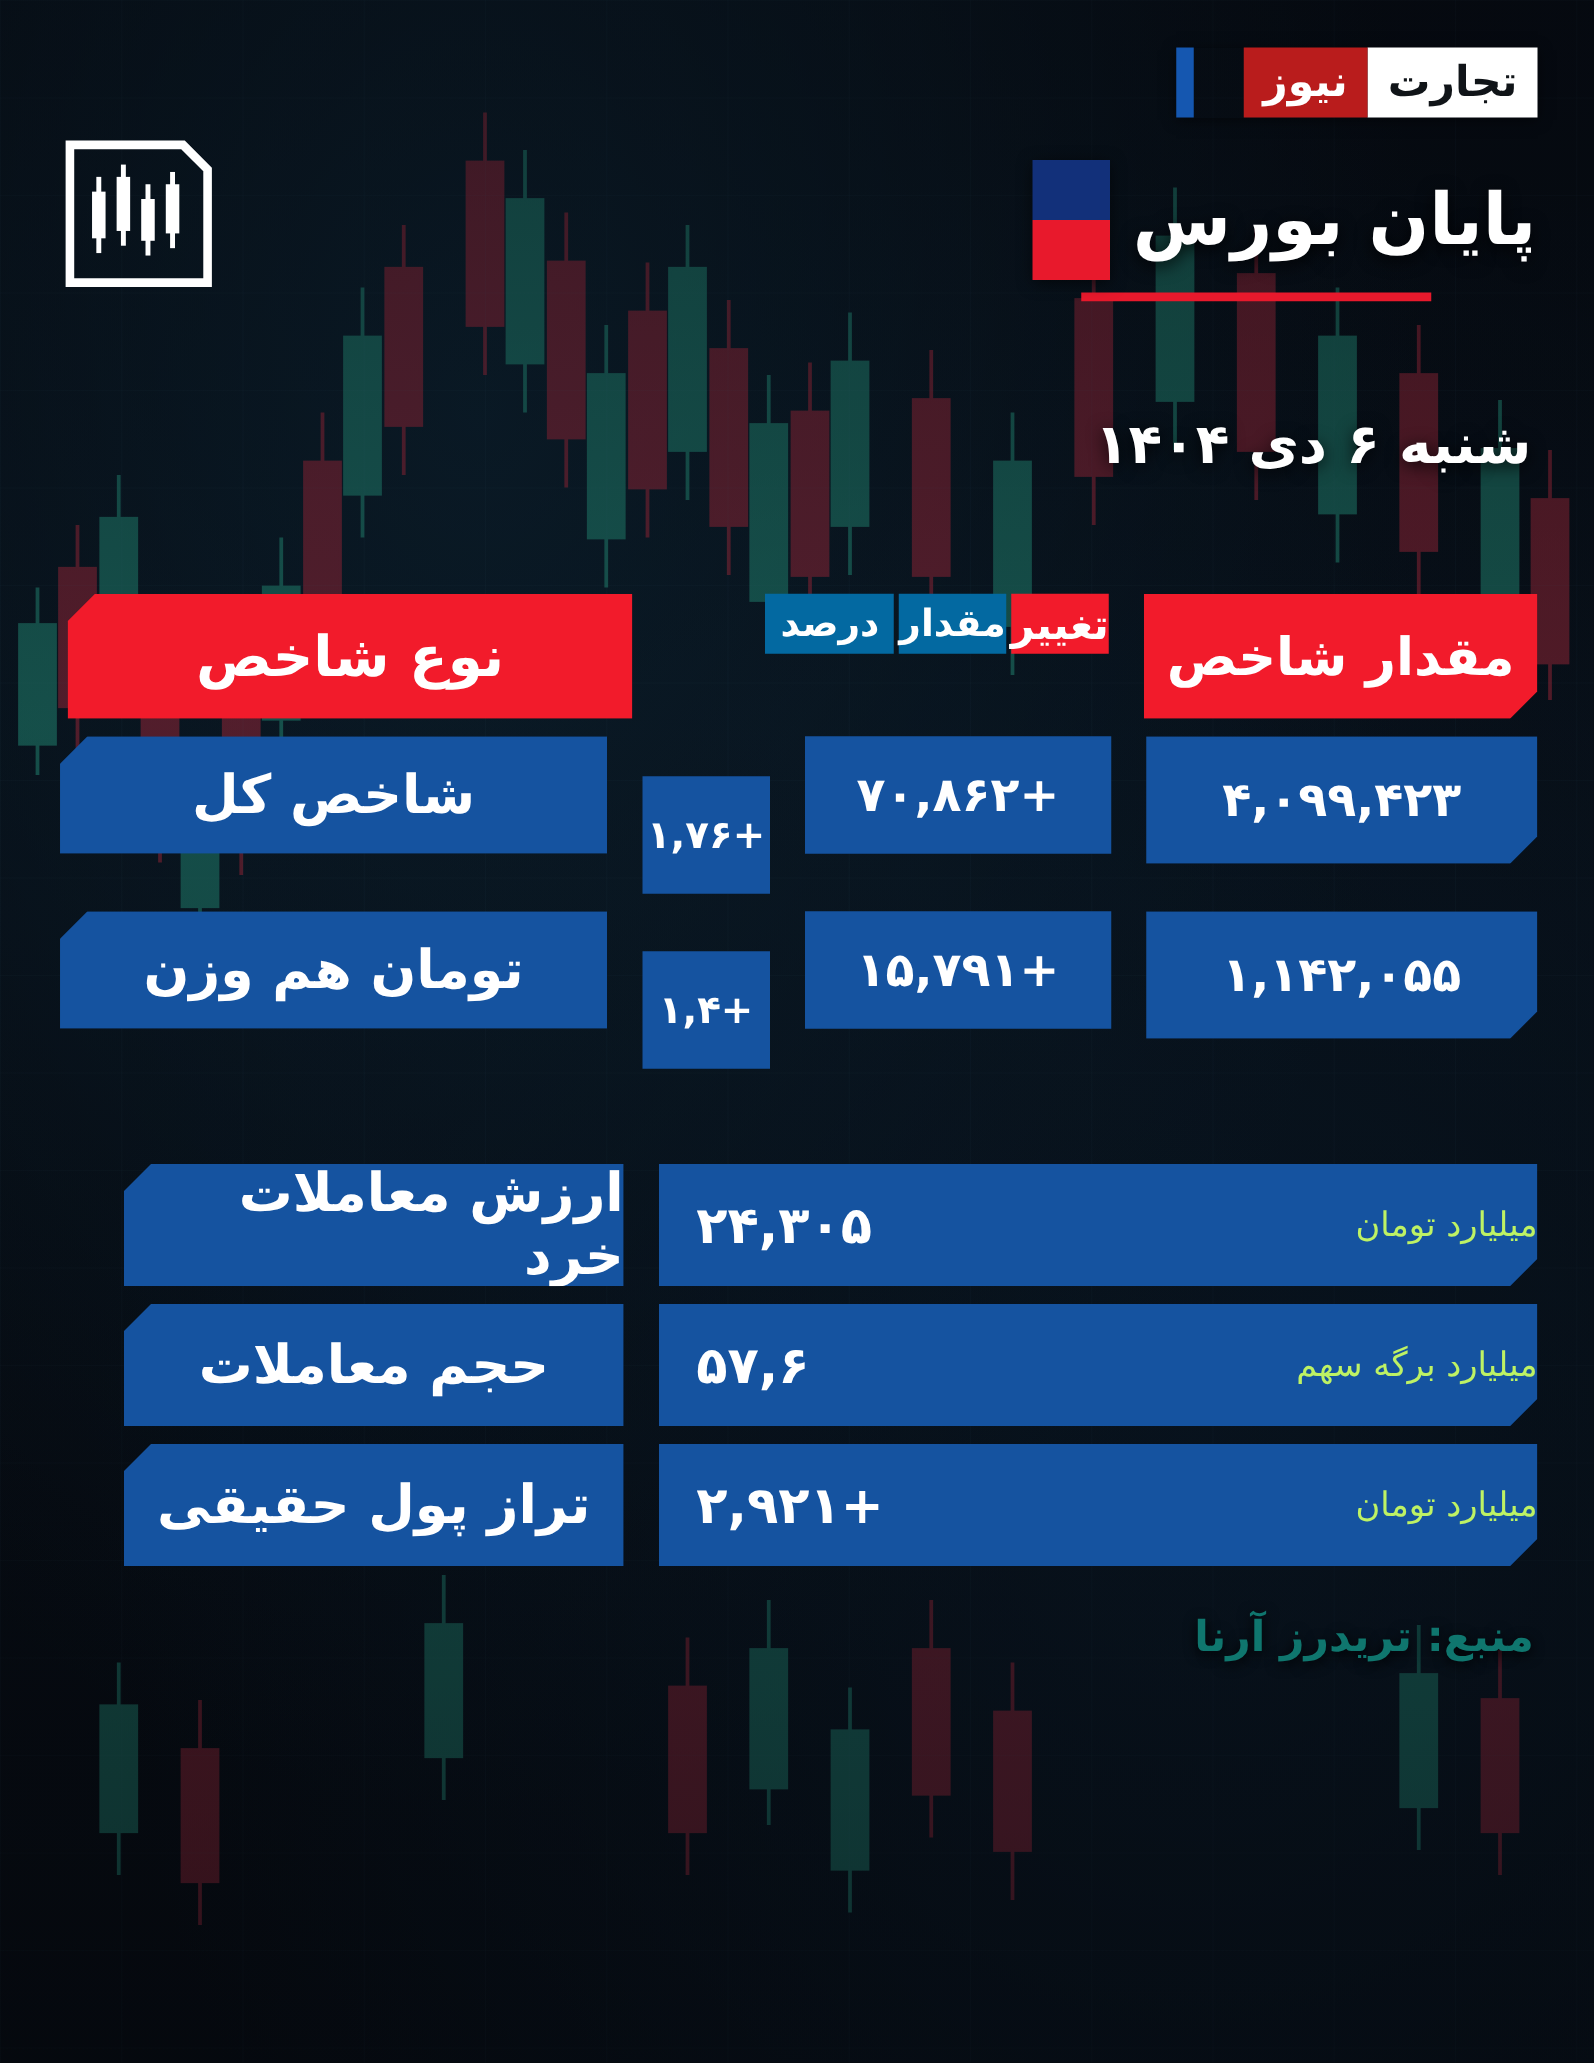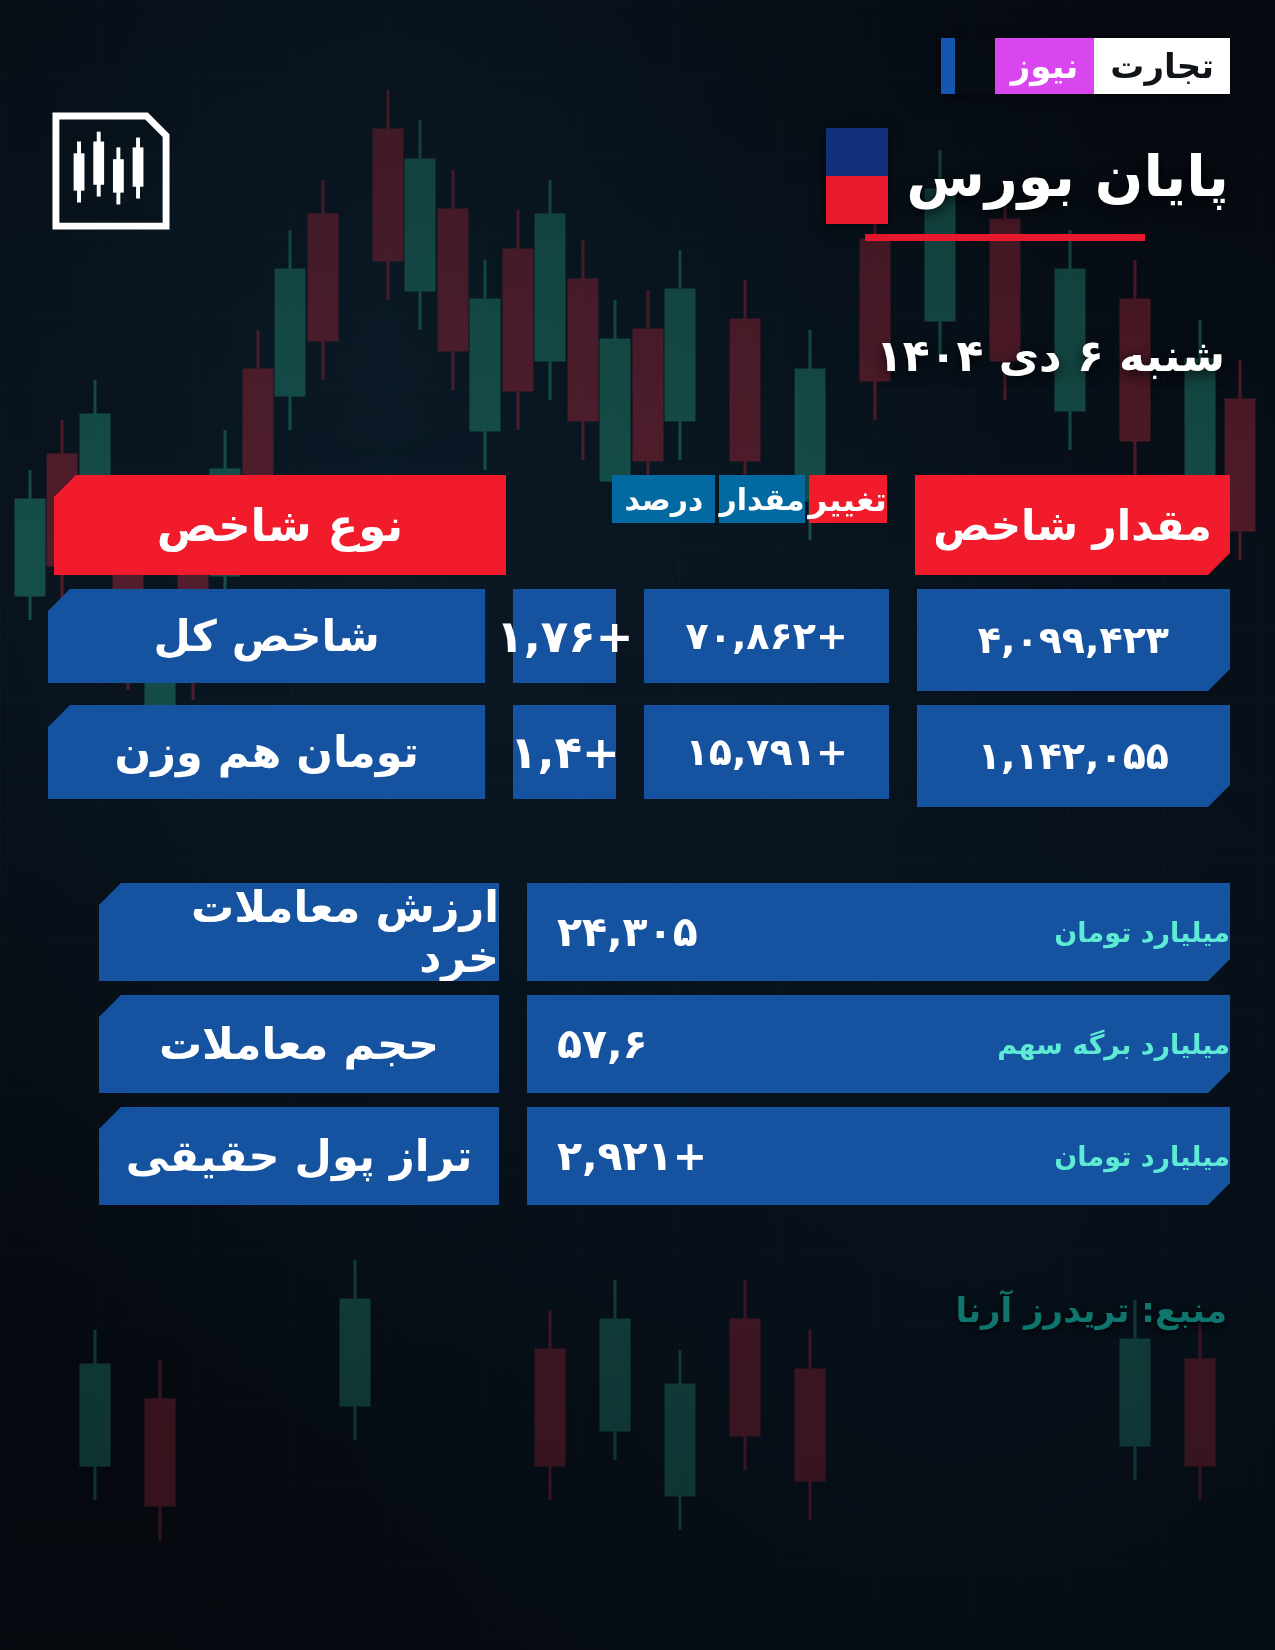--- a/index.html
+++ b/index.html
@@ -63,21 +63,21 @@
     display: flex;
     align-items: center;
     justify-content: center;
     padding: 0 16px;
     font-size: 34px;
     font-weight: bold;
     color: #ffffff;
     letter-spacing: -1px;
   }
   .brand-tejarat { background: #ffffff; color: #101418; }
-  .brand-news-red { background: #d946ef; margin-left: 40px; }
+  .brand-news-red { background: #b91c1c; margin-left: 40px; }
   .brand-news-blue { background: #1557b0; }
 
   .mark-logo {
     position: absolute;
     top: 112px;
     left: 52px;
     width: 118px;
     height: 118px;
   }
 
@@ -210,21 +210,22 @@
   
   .c-type {
     width: 440px;
     height: 94px;
     font-size: 43px;
     justify-content: center;
   }
   .c-percent {
     width: 103px;
     height: 94px;
-    font-size: 45px;
+    font-size: 31px;
+    margin-top: 32px;
   }
   .c-amount {
     width: 246px;
     height: 94px;
     font-size: 38px;
   }
   .c-value {
     width: 315px;
     height: 102px;
     font-size: 38px;
@@ -252,22 +253,22 @@
   }
   .w-num {
     font-size: 41px;
     font-weight: bold;
     color: #ffffff;
     margin-right: auto;
     margin-left: 0;
   }
   .w-unit {
     font-size: 27px;
-    font-weight: bold;
-    color: #5eead4;
+    font-weight: normal;
+    color: #bef264;
   }
 
   .source {
     position: absolute;
     top: 1290px;
     right: 48px;
     font-size: 34px;
     font-weight: bold;
     color: #0f766e;
     text-shadow: 0 2px 10px rgba(0,0,0,0.9);

